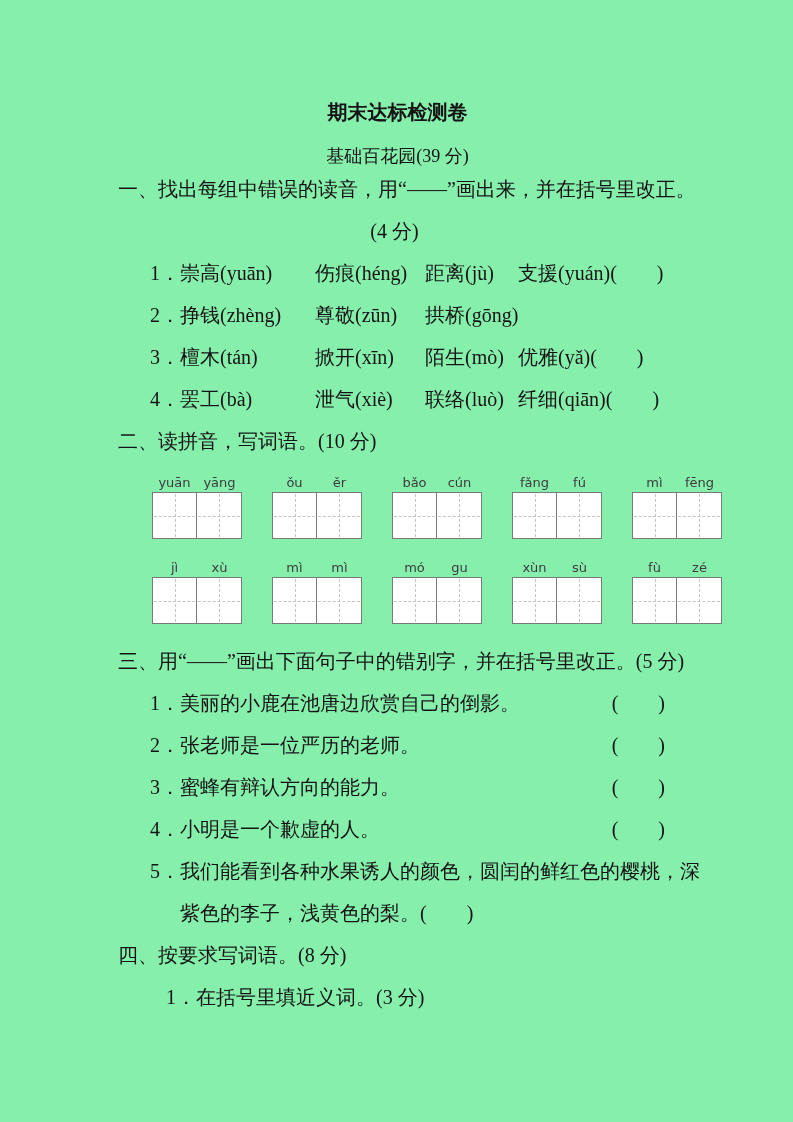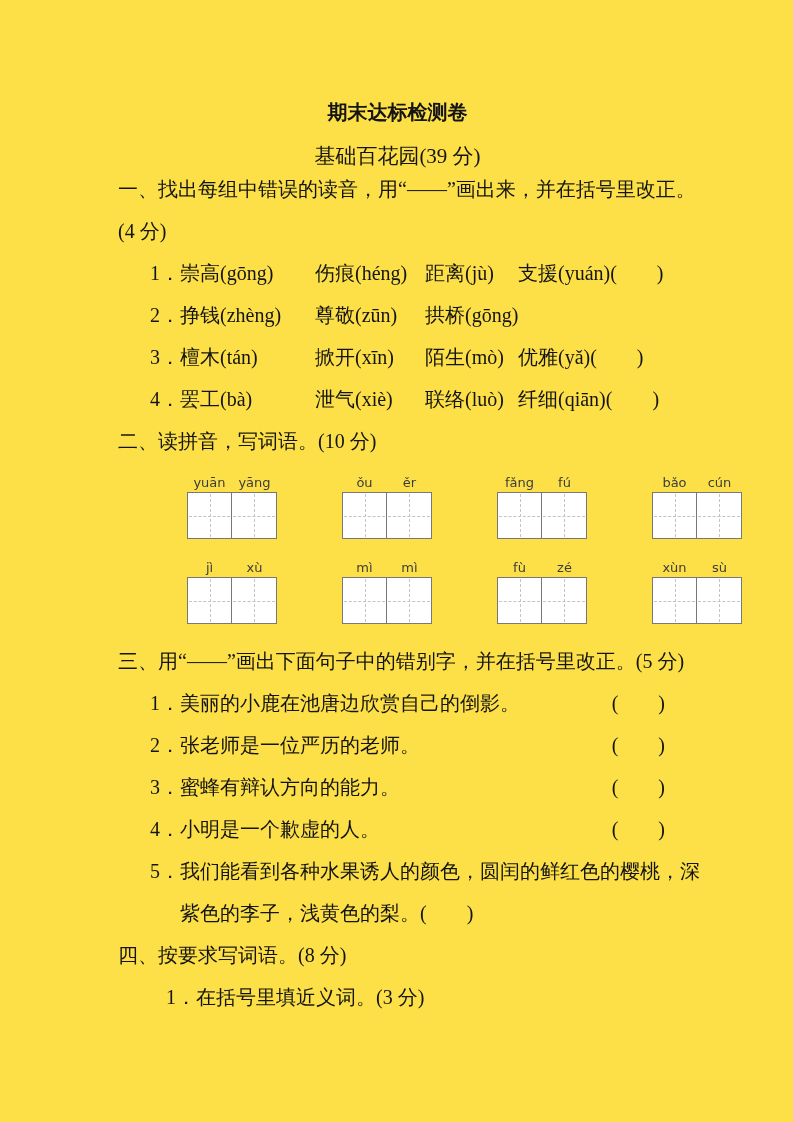--- a/index.html
+++ b/index.html
@@ -1,57 +1,57 @@
 <!DOCTYPE html>
 <html><head>
 <meta charset="utf-8">
 <style>
   html,body { margin:0; padding:0; background:#ffffff; }
   .page {
     position:relative;
     width:793px; height:1122px;
     box-sizing:border-box;
-    background:#fde047;
+    background:#86efac;
     color:#141414;
     font-family:"Liberation Serif","DejaVu Serif",serif;
     padding:98px 116px 10px 118px;
     overflow:hidden;
   }
   .title {
     margin:0;
     text-align:center;
     font-size:20px;
     font-weight:bold;
     line-height:28px;
   }
   .subtitle {
     text-align:center;
-    font-size:21px;
+    font-size:18px;
     line-height:24px;
     margin-top:18px;
   }
   .line {
     font-size:20px;
     line-height:42px;
     white-space:nowrap;
   }
-  .score-line { text-align:left; padding-right:6px; }
+  .score-line { text-align:center; padding-right:6px; }
 
   
   .wrow { display:flex; }
   .rnum { margin-left:32px; width:30px; }
   .w1 { width:135px; }
   .w2 { width:110px; }
   .w3 { width:93px; }
 
   
   .pinyin-block { margin-left:34px; margin-top:8px; }
   .prow { margin-bottom:16px; }
   .pgroups { display:flex; gap:30px; }
-  .pgroup { width:108px;margin-left:35px; }
+  .pgroup { width:108px; }
   .plabels { display:flex; height:20px; align-items:flex-end; margin-bottom:2px; }
   .plabel {
     width:45px; text-align:center;
     font-size:13px; line-height:15px;
     font-family:"DejaVu Sans","Liberation Sans",sans-serif;
     color:#3c3c3c;
   }
   .pboxes { display:flex; }
   .sq {
     width:45px; height:47px;
@@ -84,21 +84,21 @@
 <div class="page">
 
   <h1 class="title">期末达标检测卷</h1>
   <div class="subtitle">基础百花园(39 分)</div>
 
   <div class="line">一、找出每组中错误的读音，用“——”画出来，并在括号里改正。</div>
   <div class="line score-line">(4 分)</div>
 
   <div class="line wrow">
     <span class="rnum">1．</span>
-    <span class="w1">崇高(gōng)</span>
+    <span class="w1">崇高(yuān)</span>
     <span class="w2">伤痕(héng)</span>
     <span class="w3">距离(jù)</span>
     <span class="w4">支援(yuán)(　　)</span>
   </div>
   <div class="line wrow">
     <span class="rnum">2．</span>
     <span class="w1">挣钱(zhèng)</span>
     <span class="w2">尊敬(zūn)</span>
     <span class="w3">拱桥(gōng)</span>
   </div>
@@ -137,40 +137,40 @@
             <span class="plabel">ǒu</span>
             <span class="plabel">ěr</span>
           </div>
           <div class="pboxes">
             <span class="sq"></span>
             <span class="sq"></span>
           </div>
         </div>
         <div class="pgroup">
           <div class="plabels">
+            <span class="plabel">bǎo</span>
+            <span class="plabel">cún</span>
+          </div>
+          <div class="pboxes">
+            <span class="sq"></span>
+            <span class="sq"></span>
+          </div>
+        </div>
+        <div class="pgroup">
+          <div class="plabels">
             <span class="plabel">fǎng</span>
             <span class="plabel">fú</span>
           </div>
           <div class="pboxes">
             <span class="sq"></span>
             <span class="sq"></span>
           </div>
         </div>
         <div class="pgroup">
           <div class="plabels">
-            <span class="plabel">bǎo</span>
-            <span class="plabel">cún</span>
-          </div>
-          <div class="pboxes">
-            <span class="sq"></span>
-            <span class="sq"></span>
-          </div>
-        </div>
-        <div class="pgroup">
-          <div class="plabels">
             <span class="plabel">mì</span>
             <span class="plabel">fēng</span>
           </div>
           <div class="pboxes">
             <span class="sq"></span>
             <span class="sq"></span>
           </div>
         </div>
       </div>
     </div>
@@ -192,32 +192,42 @@
             <span class="plabel">mì</span>
             <span class="plabel">mì</span>
           </div>
           <div class="pboxes">
             <span class="sq"></span>
             <span class="sq"></span>
           </div>
         </div>
         <div class="pgroup">
           <div class="plabels">
+            <span class="plabel">mó</span>
+            <span class="plabel">gu</span>
+          </div>
+          <div class="pboxes">
+            <span class="sq"></span>
+            <span class="sq"></span>
+          </div>
+        </div>
+        <div class="pgroup">
+          <div class="plabels">
+            <span class="plabel">xùn</span>
+            <span class="plabel">sù</span>
+          </div>
+          <div class="pboxes">
+            <span class="sq"></span>
+            <span class="sq"></span>
+          </div>
+        </div>
+        <div class="pgroup">
+          <div class="plabels">
             <span class="plabel">fù</span>
             <span class="plabel">zé</span>
-          </div>
-          <div class="pboxes">
-            <span class="sq"></span>
-            <span class="sq"></span>
-          </div>
-        </div>
-        <div class="pgroup">
-          <div class="plabels">
-            <span class="plabel">xùn</span>
-            <span class="plabel">sù</span>
           </div>
           <div class="pboxes">
             <span class="sq"></span>
             <span class="sq"></span>
           </div>
         </div>
       </div>
     </div>
   </div>
 

